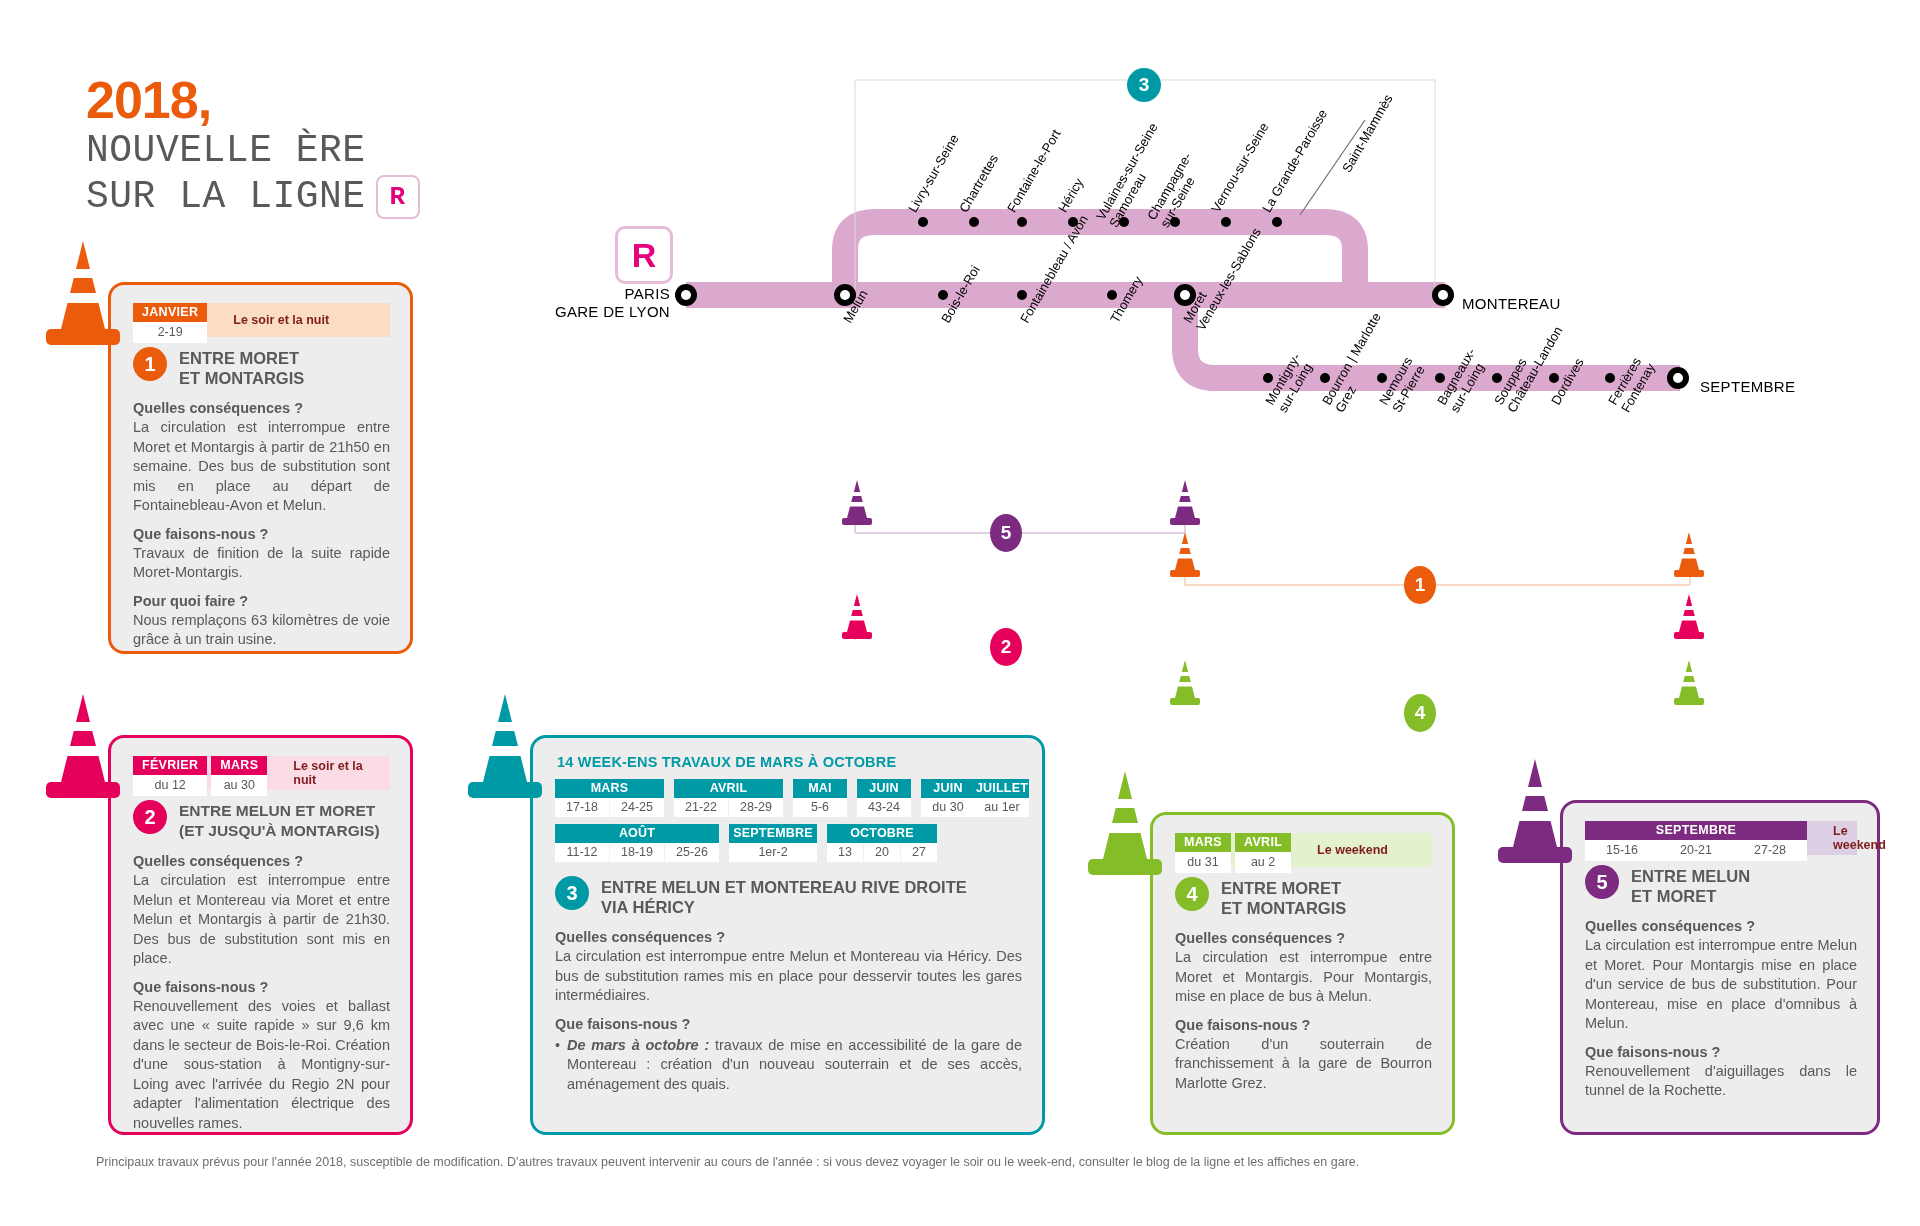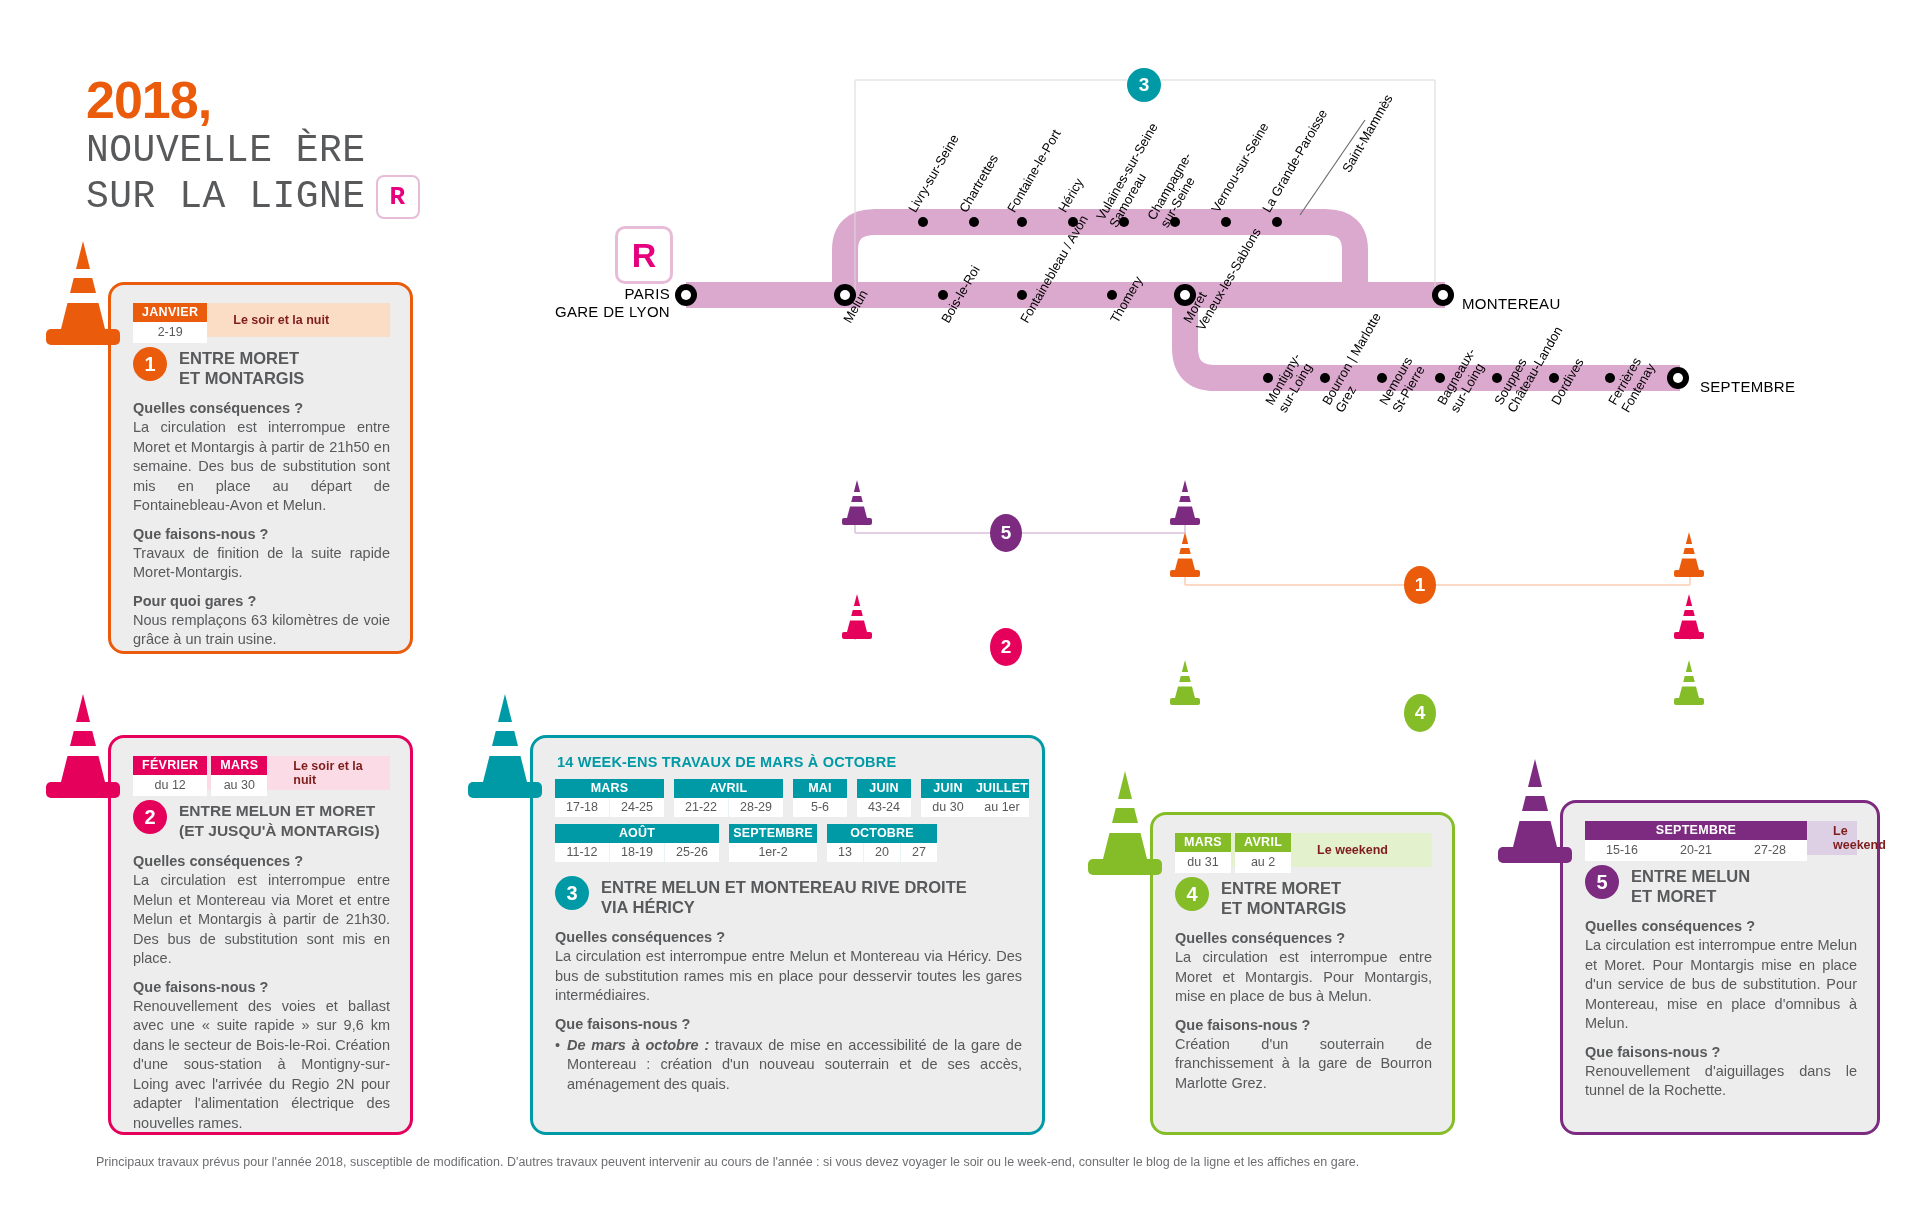--- a/index.html
+++ b/index.html
@@ -301,21 +301,21 @@
       <div class="numcircle" style="background:#ea5b0c;">1</div>
       <div class="cardtitle">
         <div>ENTRE MORET</div>
         <div>ET MONTARGIS</div>
       </div>
     </div>
     <div class="qlabel">Quelles conséquences ?</div>
     <p class="ptxt">La circulation est interrompue entre Moret et Montargis à partir de 21h50 en semaine. Des bus de substitution sont mis en place au départ de Fontainebleau-Avon et Melun.</p>
     <div class="qlabel">Que faisons-nous ?</div>
     <p class="ptxt">Travaux de finition de la suite rapide Moret-Montargis.</p>
-    <div class="qlabel">Pour quoi gares ?</div>
+    <div class="qlabel">Pour quoi faire ?</div>
     <p class="ptxt">Nous remplaçons 63 kilomètres de voie grâce à un train usine.</p>
   </div>
 </div>
 
 <div class="card" id="c2" style="left:108px;top:735px;width:305px;height:400px;border:3px solid #e5005b;">
   <div class="cone" style="left:-68px;top:-48px;">
     <svg width="80" height="110" viewBox="0 0 80 110">
         <polygon points="40,4 62,92 18,92" fill="#e5005b"></polygon>
         <rect x="3" y="92" width="74" height="16" rx="5" fill="#e5005b"></rect>
         <rect x="28" y="32" width="24" height="9" fill="#fff"></rect>

